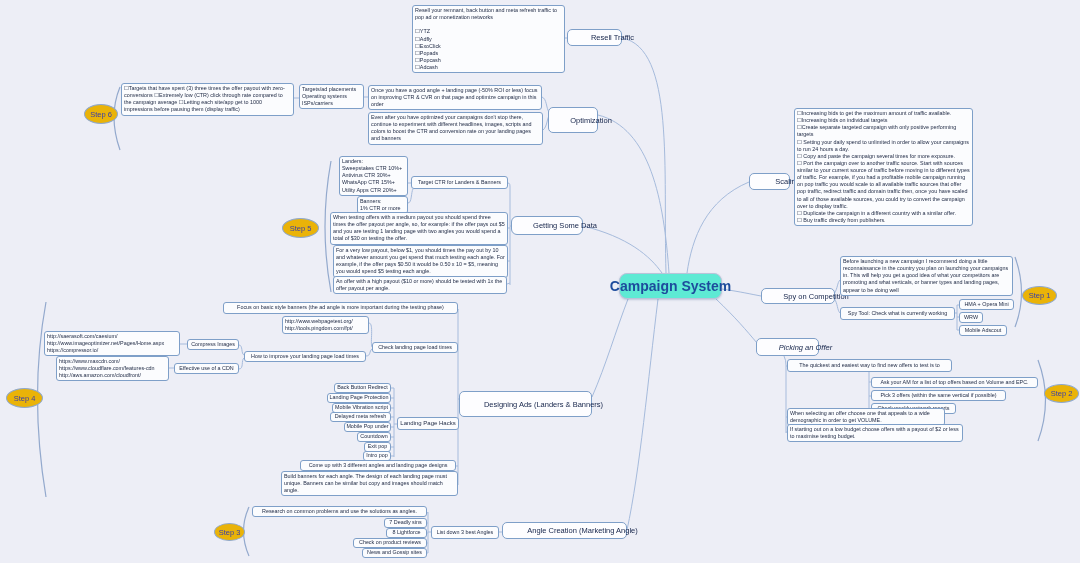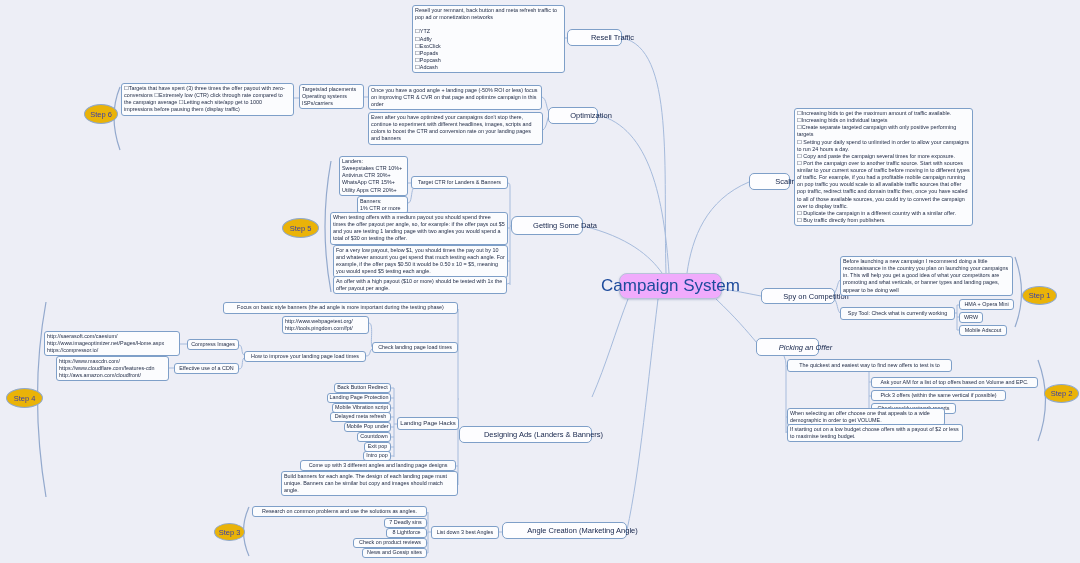--- a/index.html
+++ b/index.html
@@ -29,23 +29,23 @@
     border-radius:5px;
     font-size:7.5px;
     display:flex;align-items:center;justify-content:center;
     white-space:nowrap;
     color:#15244a;
     padding-left:36px;
   }
   .node-sm{font-size:6px;border-radius:3px;}
   .central{
     border:1px solid #b8c3d9;
-    background:#f0abfc;
+    background:#5eead4;
     border-radius:8px;
-    font-size:17px;font-weight:normal;
+    font-size:14px;font-weight:bold;
     color:#1d4b9c;
     display:flex;align-items:center;justify-content:center;
     white-space:nowrap;
     box-shadow:0 1px 2px rgba(60,80,140,.25);
   }
   .step{
     border:1px solid #8ea8cf;
     background:#eab308;
     border-radius:50%;
     font-size:7.5px;
@@ -114,21 +114,21 @@
 ☐Adcash</div>
   <div class="el node" style="left:567px;top:29px;width:55px;height:17px;">Resell Traffic</div>
 
   <div class="el step" style="left:84px;top:104px;width:34px;height:20px;">Step 6</div>
   <div class="el leaf" style="left:121px;top:83px;width:173px;">☐Targets that have spent (3) three times the offer payout with zero-conversions ☐Extremely low (CTR) click through rate compared to the campaign average ☐Letting each site/app get to 1000 impressions before pausing them (display traffic)</div>
   <div class="el leaf" style="left:299px;top:84px;width:65px;">Targets/ad placements
 Operating systems
 ISPs/carriers</div>
   <div class="el leaf" style="left:368px;top:85px;width:174px;">Once you have a good angle + landing page (-50% ROI or less) focus on improving CTR &amp; CVR on that page and optimize campaign in this order</div>
   <div class="el leaf" style="left:368px;top:112px;width:175px;">Even after you have optimized your campaigns don't stop there, continue to experiment with different headlines, images, scripts and colors to boost the CTR and conversion rate on your landing pages and banners</div>
-  <div class="el node" style="left:548px;top:107px;width:50px;height:17px;">Optimization</div>
+  <div class="el node" style="left:548px;top:107px;width:50px;height:26px;">Optimization</div>
 
   <div class="el node" style="left:749px;top:173px;width:41px;height:17px;">Scaling</div>
   <div class="el leaf" style="left:794px;top:108px;width:179px;">☐Increasing bids to get the maximum amount of traffic available.
 ☐Increasing bids on individual targets
 ☐Create separate targeted campaign with only positive performing targets
 ☐ Setting your daily spend to unlimited in order to allow your campaigns to run 24 hours a day.
 ☐ Copy and paste the campaign several times for more exposure.
 ☐ Port the campaign over to another traffic source. Start with sources similar to your current source of traffic before moving in to different types of traffic. For example, if you had a profitable mobile campaign running on pop traffic you would scale to all available traffic sources that offer pop traffic, redirect traffic and domain traffic then, once you have scaled to all of those available sources, you could try to convert the campaign over to display traffic.
 ☐ Duplicate the campaign in a different country with a similar offer.
 ☐ Buy traffic directly from publishers.</div>
@@ -184,21 +184,21 @@
   <div class="el leaf leaf-c" style="left:334px;top:383px;width:57px;height:10px;">Back Button Redirect</div>
   <div class="el leaf leaf-c" style="left:327px;top:393px;width:64px;height:10px;">Landing Page Protection</div>
   <div class="el leaf leaf-c" style="left:332px;top:403px;width:59px;height:10px;">Mobile Vibration script</div>
   <div class="el leaf leaf-c" style="left:330px;top:412px;width:61px;height:10px;">Delayed meta refresh</div>
   <div class="el leaf leaf-c" style="left:344px;top:422px;width:47px;height:10px;">Mobile Pop under</div>
   <div class="el leaf leaf-c" style="left:357px;top:432px;width:34px;height:10px;">Countdown</div>
   <div class="el leaf leaf-c" style="left:364px;top:442px;width:27px;height:10px;">Exit pop</div>
   <div class="el leaf leaf-c" style="left:363px;top:451px;width:28px;height:10px;">Intro pop</div>
   <div class="el leaf leaf-c node-sm" style="left:397px;top:417px;width:62px;height:13px;">Landing Page Hacks</div>
 
-  <div class="el node" style="left:459px;top:391px;width:133px;height:17px;margin-top:35px;">Designing Ads (Landers &amp; Banners)</div>
+  <div class="el node" style="left:459px;top:391px;width:133px;height:26px;">Designing Ads (Landers &amp; Banners)</div>
   <div class="el leaf leaf-c" style="left:300px;top:460px;width:156px;height:11px;">Come up with 3 different angles and landing page designs</div>
   <div class="el leaf" style="left:281px;top:471px;width:177px;">Build banners for each angle. The design of each landing page must unique. Banners can be similar but  copy and images should match angle.</div>
 
   <div class="el step" style="left:214px;top:523px;width:31px;height:18px;">Step 3</div>
   <div class="el leaf leaf-c" style="left:252px;top:506px;width:175px;height:11px;">Research on common problems and use the solutions as angles.</div>
   <div class="el leaf leaf-c" style="left:384px;top:518px;width:43px;height:10px;">7 Deadly sins</div>
   <div class="el leaf leaf-c" style="left:386px;top:528px;width:41px;height:10px;">8 Lightforce</div>
   <div class="el leaf leaf-c" style="left:353px;top:538px;width:74px;height:10px;">Check on product reviews</div>
   <div class="el leaf leaf-c" style="left:362px;top:548px;width:65px;height:10px;">News and Gossip sites</div>
   <div class="el leaf leaf-c" style="left:431px;top:526px;width:68px;height:13px;">List down 3 best Angles</div>

